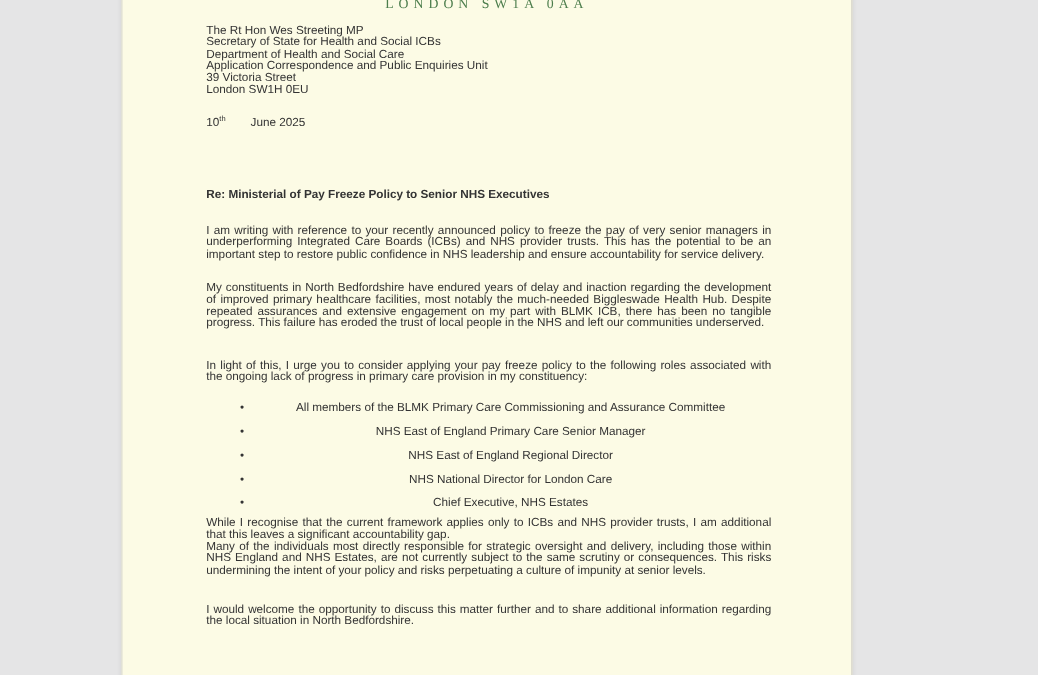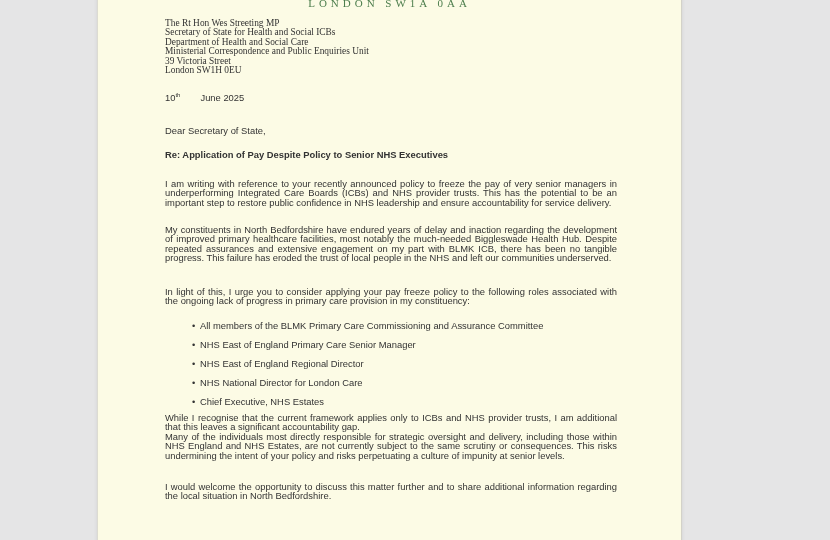--- a/index.html
+++ b/index.html
@@ -20,31 +20,31 @@
     font-family:"Liberation Serif",serif;
     font-size:11px;letter-spacing:4px;
     color:var(--letterhead-green,#4c7d4c);
     white-space:nowrap;
   }
   .block{
     position:absolute;left:67px;width:452px;
     font-size:9.4px;line-height:9.4px;color:var(--body-text,#333333);
   }
   .addr{top:25px;}
-  .addr div{margin:0;font-family:Liberation Serif, serif;}
+  .addr div{margin:0;}
   .date-line{top:99px;}
   .date-line sup{font-size:6px;line-height:0;vertical-align:super;}
   .date-line .month-year{margin-left:20px;}
   .salutation{top:132px;}
   .subject{top:156px;font-weight:bold;}
   .para{text-align:justify;text-align-last:left;}
   .p0{top:185px;}
   .p1{top:231px;}
   .p2{top:293px;}
-  ul.bullets{top:327px;margin:0;padding:0;list-style:none;}
+  ul.bullets{top:327px;margin:0;padding:0;list-style:none;text-align:center;}
   ul.bullets li{
     position:relative;margin:0 0 9.6px 0;padding-left:35px;line-height:9.4px;
   }
   ul.bullets li::before{
     content:"\2022";position:absolute;left:27px;top:0;
   }
   .c0{top:419px;}
   .c1{top:438px;}
   .c2{top:488px;}
   .signoff{top:547px;}
@@ -55,32 +55,31 @@
 
 <div class="canvas">
   <div class="letter-page">
 
     <div class="letterhead">LONDON SW1A 0AA</div>
 
     <div class="block addr">
         <div>The Rt Hon Wes Streeting MP</div>
         <div>Secretary of State for Health and Social ICBs</div>
         <div>Department of Health and Social Care</div>
-        <div>Ministerial Correspondence and Public Enquiries Unit</div>
+        <div>Application Correspondence and Public Enquiries Unit</div>
         <div>39 Victoria Street</div>
         <div>London SW1H 0EU</div>
       </div>
 
     <div class="block date-line">
       <span>10</span><sup>th</sup><span class="month-year">June 2025</span>
     </div>
 
-    <div class="block salutation">Dear Secretary of State,</div>
 
-    <div class="block subject">Re: Application of Pay Despite Policy to Senior NHS Executives</div>
+    <div class="block subject">Re: Ministerial of Pay Freeze Policy to Senior NHS Executives</div>
 
     <div class="block para p0">I am writing with reference to your recently announced policy to freeze the pay of very senior managers in underperforming Integrated Care Boards (ICBs) and NHS provider trusts. This has the potential to be an important step to restore public confidence in NHS leadership and ensure accountability for service delivery.</div>
 
     <div class="block para p1">My constituents in North Bedfordshire have endured years of delay and inaction regarding the development of improved primary healthcare facilities, most notably the much-needed Biggleswade Health Hub. Despite repeated assurances and extensive engagement on my part with BLMK ICB, there has been no tangible progress. This failure has eroded the trust of local people in the NHS and left our communities underserved.</div>
 
     <div class="block para p2">In light of this, I urge you to consider applying your pay freeze policy to the following roles associated with the ongoing lack of progress in primary care provision in my constituency:</div>
 
     <ul class="block bullets">
         <li>All members of the BLMK Primary Care Commissioning and Assurance Committee</li>
         <li>NHS East of England Primary Care Senior Manager</li>

